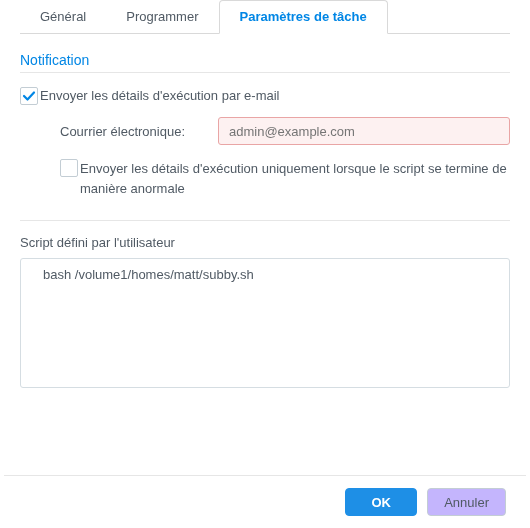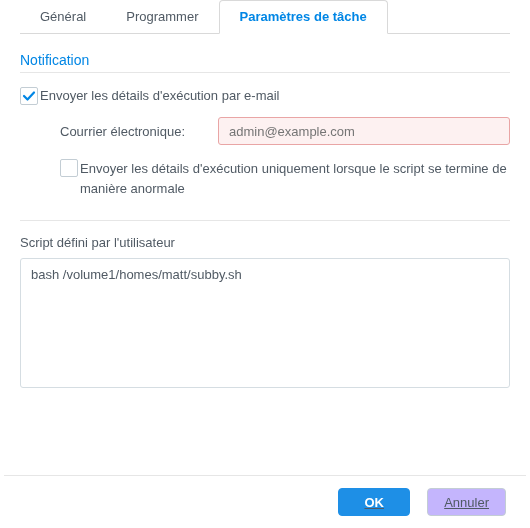--- a/index.html
+++ b/index.html
@@ -116,35 +116,34 @@
     outline: none;
   }
   .plain-label {
     margin-bottom: 8px;
   }
   .code-area {
     width: 100%;
     height: 130px;
     border: 1px solid #d5dde2;
     border-radius: 3px;
-    padding: 8px 10px;
+    padding: 8px 22px;
     font-family: inherit;
     font-size: 13px;
     color: #505a64;
     resize: none;
     outline: none;
   }
   .footer {
     border-top: 1px solid #e6e6e6;
     padding: 12px 20px;
     display: flex;
     justify-content: flex-end;
-    gap: 17px;
+    gap: 10px;
     margin: 0 4px;
-    text-decoration: underline;
   }
   .btn {
     min-width: 72px;
     height: 28px;
     border-radius: 4px;
     font-size: 13px;
     cursor: pointer;
     display: inline-flex;
     align-items: center;
     justify-content: center;

